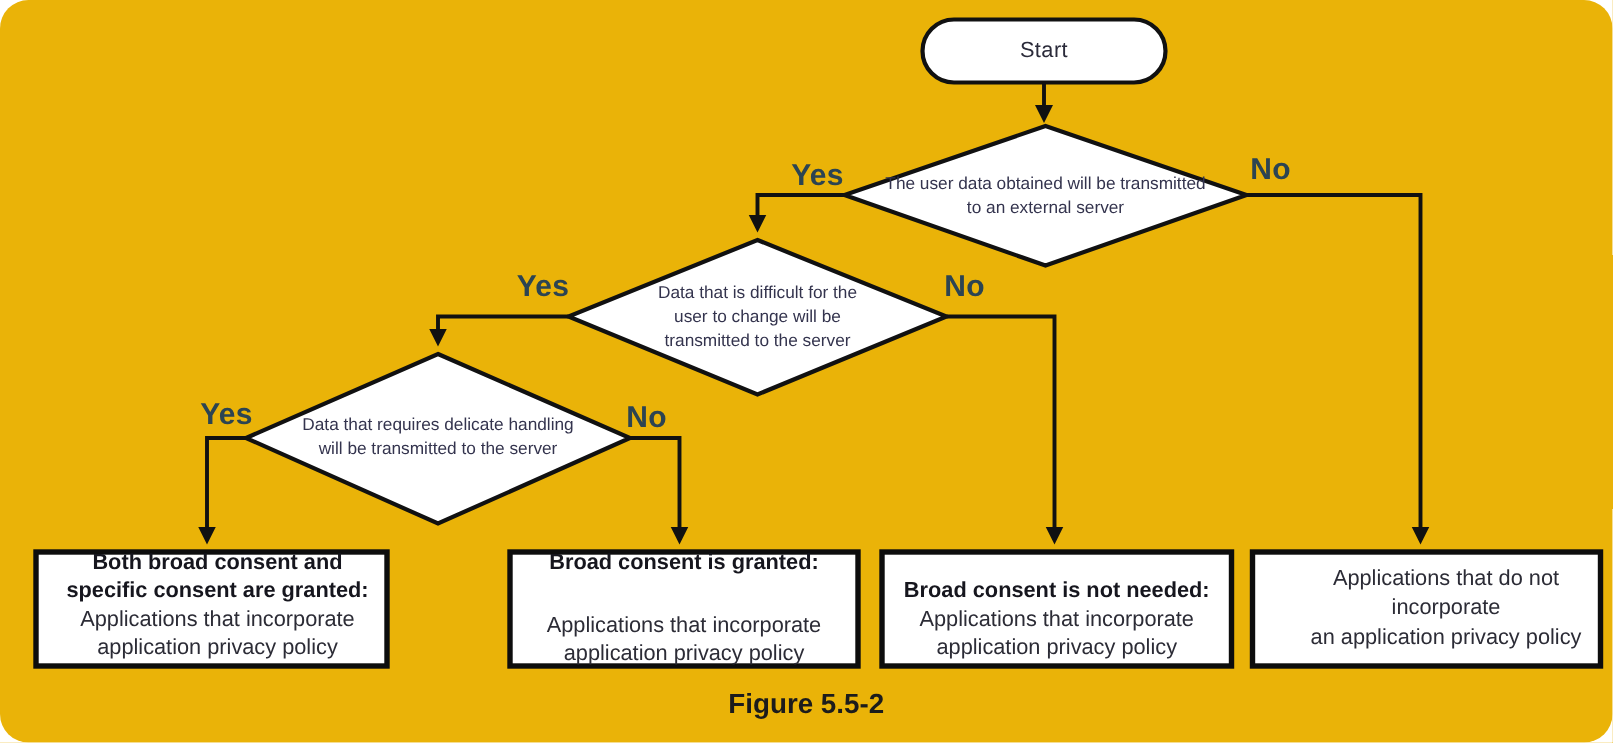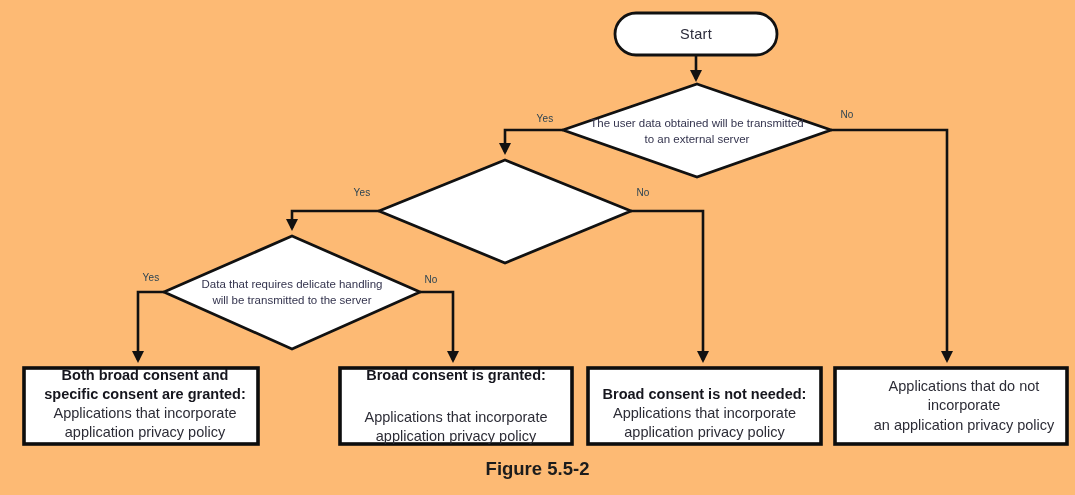--- a/index.html
+++ b/index.html
@@ -5,22 +5,23 @@
   html, body {
     margin: 0;
     padding: 0;
     background: #ffffff;
     font-family: "Liberation Sans", "DejaVu Sans", sans-serif;
   }
   .stage {
     position: relative;
     width: 1075px;
     height: 495px;
-    background: #fdba74;
+    background: #eab308;
     overflow: hidden;
+    border-radius: 19px;
   }
   .flow-svg {
     position: absolute;
     left: 0; top: 0;
     width: 1075px;
     height: 495px;
   }
   .overlay {
     position: absolute;
     white-space: pre-line;
@@ -39,22 +40,22 @@
     transform: translate(-50%, -50%);
     font-size: 11.5px;
     line-height: 1.4;
     color: #34344e;
   }
   .dt1 { left: 697px; top: 131px; width: 262px; }
   .dt2 { left: 505px; top: 212px; width: 220px; }
   .dt3 { left: 292px; top: 292px; width: 250px; }
   .branch-label {
     transform: translate(-50%, -50%);
-    font-size: 10px;
-    font-weight: 400;
+    font-size: 20px;
+    font-weight: 700;
     color: #2c4452;
     letter-spacing: 0.2px;
   }
   .bl-yes1 { left: 545px; top: 118px; }
   .bl-no1  { left: 847px; top: 114px; }
   .bl-yes2 { left: 362px; top: 192px; }
   .bl-no2  { left: 643px; top: 192px; }
   .bl-yes3 { left: 151px; top: 277px; }
   .bl-no3  { left: 431px; top: 279px; }
   .outcome-text {
@@ -121,20 +122,23 @@
     <rect x="24" y="368" width="234" height="76" fill="#ffffff" stroke="#0d0d0d" stroke-width="3.6"></rect>
     <rect x="340" y="368" width="232" height="76" fill="#ffffff" stroke="#0d0d0d" stroke-width="3.6"></rect>
     <rect x="588" y="368" width="233" height="76" fill="#ffffff" stroke="#0d0d0d" stroke-width="3.6"></rect>
     <rect x="835" y="368" width="232" height="76" fill="#ffffff" stroke="#0d0d0d" stroke-width="3.6"></rect>
   </svg>
 
   <div class="overlay start-label">Start</div>
 
   <div class="overlay diamond-text dt1">The user data obtained will be transmitted
 to an external server</div>
+  <div class="overlay diamond-text dt2">Data that is difficult for the
+user to change will be
+transmitted to the server</div>
   <div class="overlay diamond-text dt3">Data that requires delicate handling
 will be transmitted to the server</div>
 
   <div class="overlay branch-label bl-yes1">Yes</div>
   <div class="overlay branch-label bl-no1">No</div>
   <div class="overlay branch-label bl-yes2">Yes</div>
   <div class="overlay branch-label bl-no2">No</div>
   <div class="overlay branch-label bl-yes3">Yes</div>
   <div class="overlay branch-label bl-no3">No</div>
 

